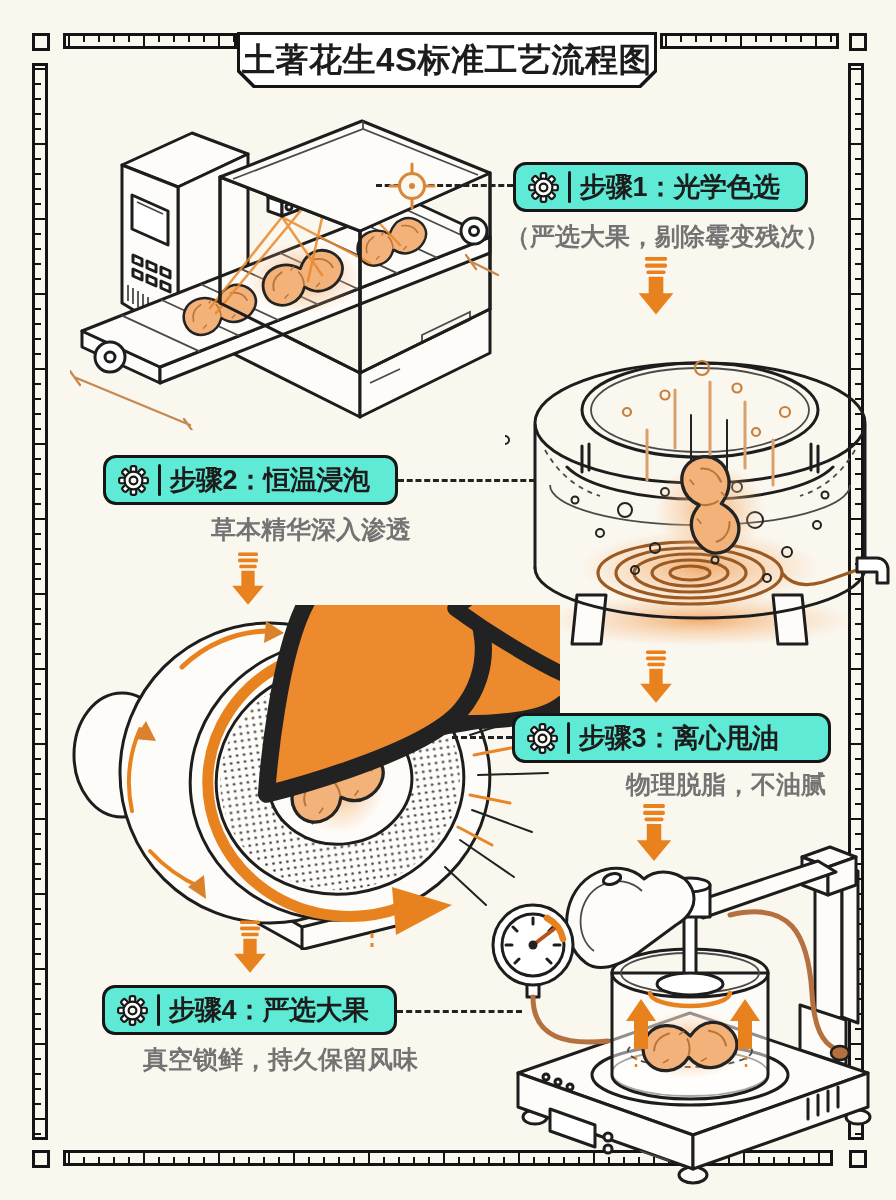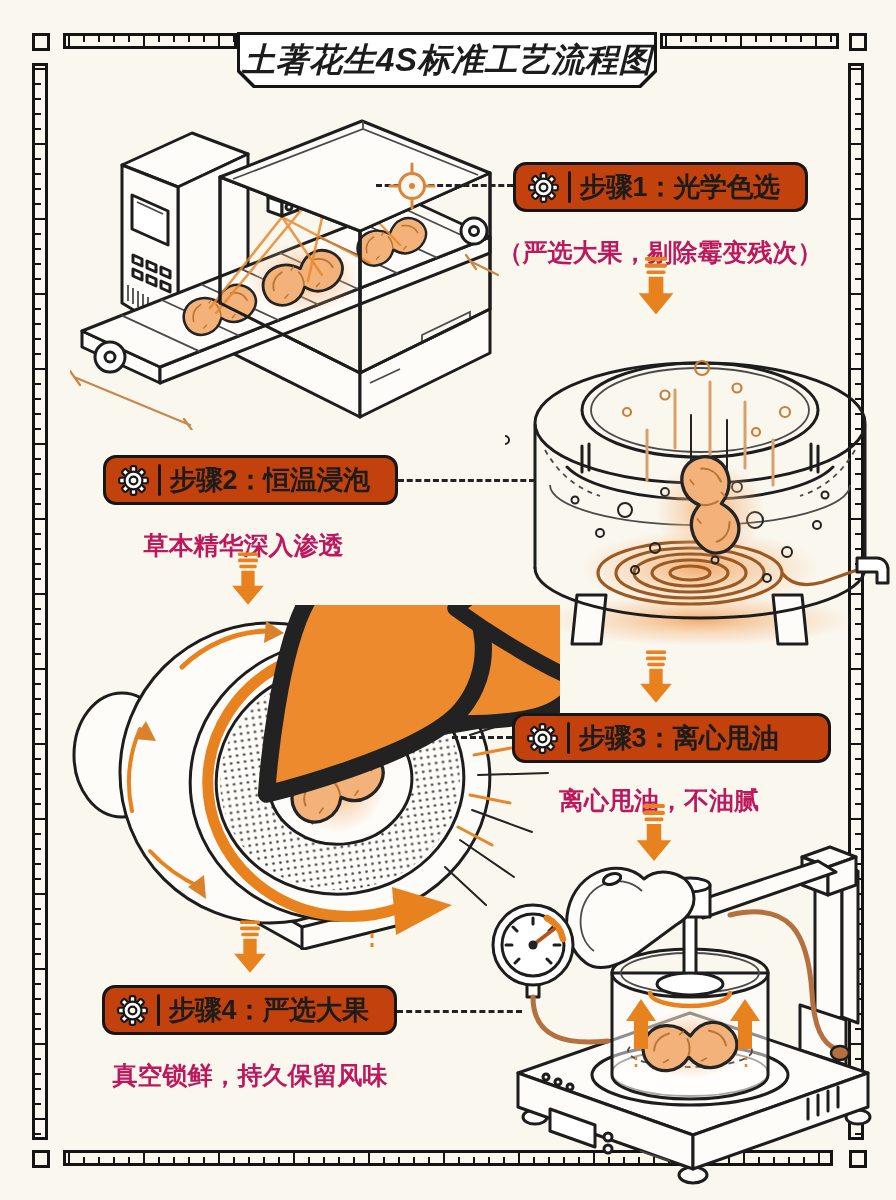--- a/index.html
+++ b/index.html
@@ -26,30 +26,30 @@
       repeating-linear-gradient(to bottom,#141414 0 2px,transparent 2px 75px);
     background-size:6px 100%,10px 100%;}
   .ruler.v.left{background-position:0 2px,0 2px;}
   .ruler.v.right{background-position:100% 2px,100% 2px;}
 
   
   .banner{position:absolute;left:237px;top:32px;width:420px;height:56px;background:#141414;
     clip-path:polygon(0 0,100% 0,100% calc(100% - 16px),calc(100% - 16px) 100%,16px 100%,0 calc(100% - 16px));}
   .banner-inner{position:absolute;inset:3px;background:#FFFFFF;display:flex;align-items:center;justify-content:center;
     clip-path:polygon(0 0,100% 0,100% calc(100% - 15px),calc(100% - 15px) 100%,15px 100%,0 calc(100% - 15px));}
-  .banner-inner span{font-size:33px;font-weight:800;letter-spacing:0.5px;white-space:nowrap;font-style:italic;}
+  .banner-inner span{font-size:33px;font-weight:800;letter-spacing:0.5px;white-space:nowrap;}
 
   
-  .step-box{position:absolute;height:50px;background:#c2410c;border:3px solid #161616;border-radius:13px;
+  .step-box{position:absolute;height:50px;background:#5eead4;border:3px solid #161616;border-radius:13px;
     display:flex;align-items:center;padding:0 10px 0 12px;gap:9px;box-sizing:border-box;}
   .step-box .divider{width:2.5px;height:32px;background:#161616;border-radius:2px;flex:0 0 auto;}
   .step-box .lbl{font-size:27px;font-weight:800;white-space:nowrap;letter-spacing:-0.5px;}
   .gear{flex:0 0 auto;width:31px;height:31px;}
 
-  .subtitle{position:absolute;text-align:center;font-size:25px;font-weight:700;white-space:nowrap;color:#be185d;margin-top:16px;}
+  .subtitle{position:absolute;text-align:right;font-size:25px;font-weight:700;white-space:nowrap;color:#737373;}
 
   .dashline{position:absolute;border-top:3px dashed #222;height:0;}
 
   .flow-arrow{position:absolute;}
 
   
   .ln{stroke:#1d1d1d;stroke-width:3;fill:none;stroke-linecap:round;stroke-linejoin:round;}
   .lnf{stroke:#1d1d1d;stroke-width:3;fill:#FEFCF8;stroke-linecap:round;stroke-linejoin:round;}
   .lnw{stroke:#1d1d1d;stroke-width:3;fill:#FFFFFF;stroke-linecap:round;stroke-linejoin:round;}
   .thin{stroke:#4a4a4a;stroke-width:1.8;fill:none;}
@@ -398,21 +398,21 @@
   </svg>
 
   <div class="dashline" style="left:452px;top:736px;width:60px"></div>
   <div class="step-box" style="left:512px;top:713px;width:319px">
     <svg class="gear" viewBox="0 0 40 40">
         <use href="#gearSym"></use>
       </svg>
     <div class="divider"></div>
     <span class="lbl">步骤3：离心甩油</span>
   </div>
-  <div class="subtitle" style="left:492px;top:768px;width:334px">离心甩油，不油腻</div>
+  <div class="subtitle" style="left:492px;top:768px;width:334px">物理脱脂，不油腻</div>
 
   <svg class="flow-arrow" style="left:632px;top:804px" width="44" height="58" viewBox="0 0 48 64">
       <use href="#arrowDown" fill="#E8821E"></use>
     </svg>
 
   <svg class="flow-arrow" style="left:230px;top:920px" width="40" height="54" viewBox="0 0 48 64">
       <use href="#arrowDown" fill="#E8821E"></use>
     </svg>
 
   <div class="step-box" style="left:102px;top:985px;width:295px">

